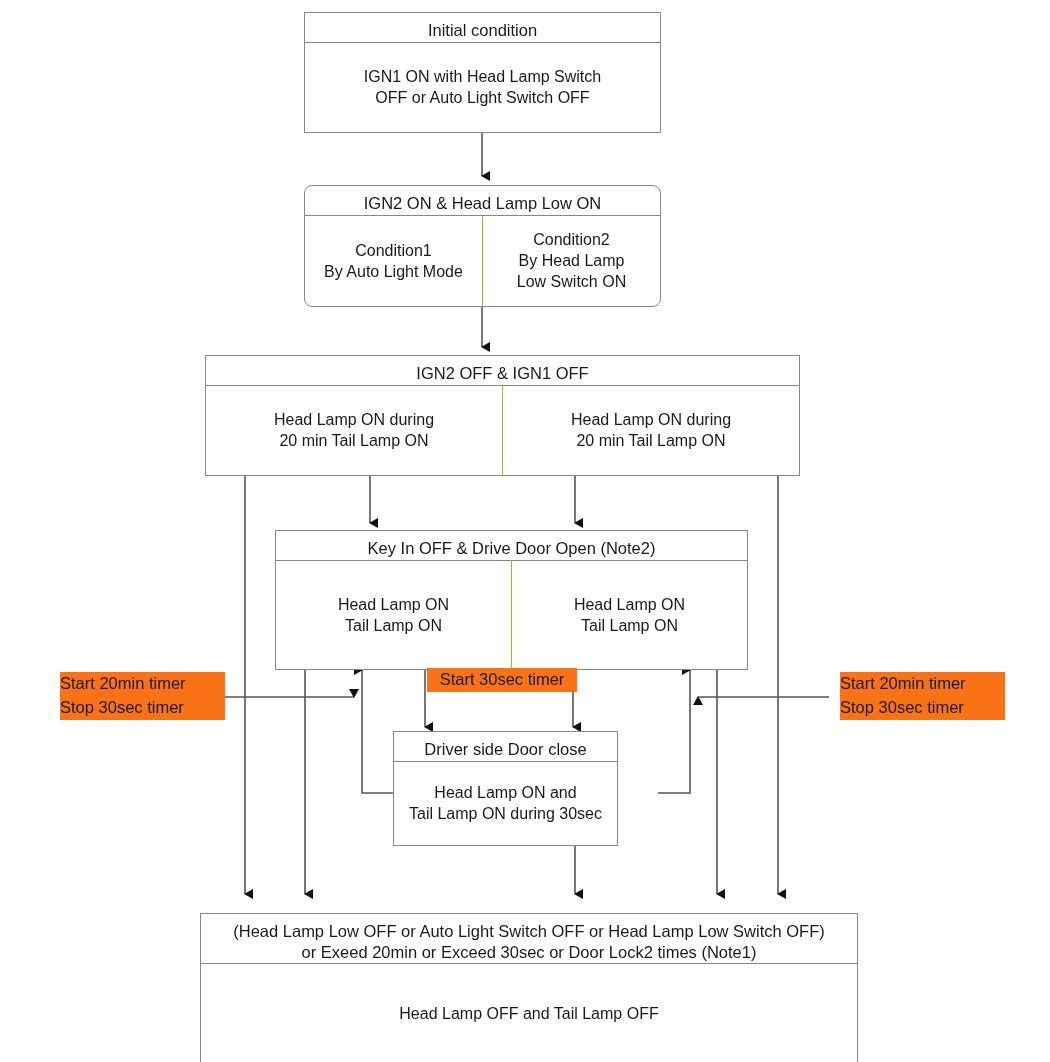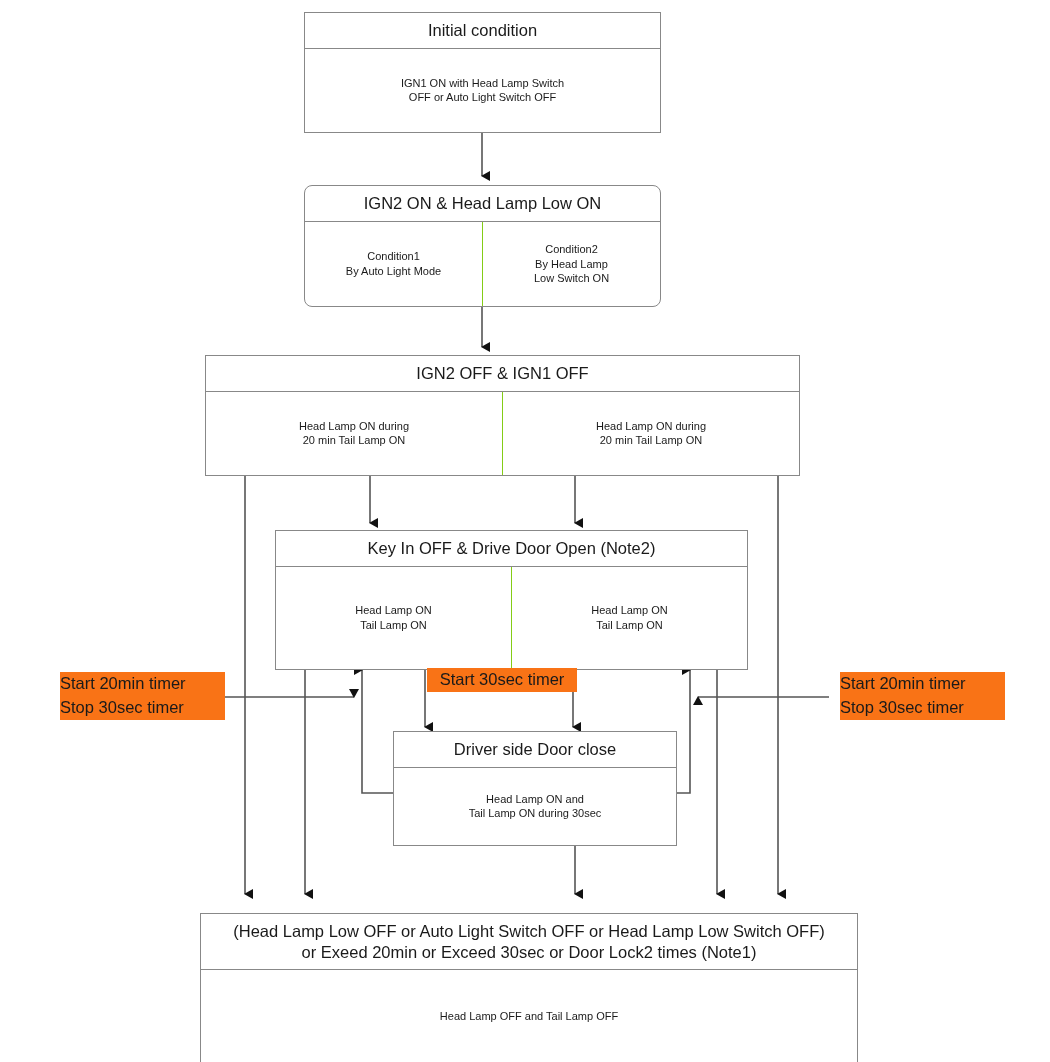--- a/index.html
+++ b/index.html
@@ -34,39 +34,39 @@
     display: flex;
     flex-direction: column;
     z-index: 2;
   }
   .node-header {
     box-sizing: border-box;
     border-bottom: 1px solid #888888;
     text-align: center;
     font-size: 16.5px;
     line-height: 1.25;
-    padding: 7px 6px 7px 6px;
+    padding: 7px 6px 1px 6px;
     color: #1a1a1a;
     white-space: pre-line;
   }
   .node-body {
     box-sizing: border-box;
     flex: 1 1 auto;
     display: flex;
     flex-direction: row;
     align-items: stretch;
   }
   .cell {
     box-sizing: border-box;
     flex: 1 1 0;
     display: flex;
     align-items: center;
     justify-content: center;
     text-align: center;
-    font-size: 11px;
+    font-size: 16px;
     line-height: 1.32;
     padding: 4px 6px;
     white-space: pre-line;
     color: #1a1a1a;
   }
   .cell + .cell {
     border-left: 1px solid #84cc16;
   }
   .annot {
     position: absolute;
@@ -167,21 +167,21 @@
   <div class="node" style="left:275px; top:530px; width:473px; height:140px;">
     <div class="node-header">Key In OFF &amp; Drive Door Open (Note2)</div>
     <div class="node-body">
       <div class="cell">Head Lamp ON
 Tail Lamp ON</div>
       <div class="cell">Head Lamp ON
 Tail Lamp ON</div>
     </div>
   </div>
 
-  <div class="node" style="left:393px; top:731px; width:284px; height:115px;">
+  <div class="node" style="left:393px; top:731px; width:225px; height:115px;">
     <div class="node-header">Driver side Door close</div>
     <div class="node-body">
       <div class="cell">Head Lamp ON and
 Tail Lamp ON during 30sec</div>
     </div>
   </div>
 
   <div class="node" style="left:200px; top:901px; width:658px; height:151px;margin-top:12px;">
     <div class="node-header">(Head Lamp Low OFF or Auto Light Switch OFF or Head Lamp Low Switch OFF)
 or Exeed  20min or Exceed 30sec or Door Lock2 times (Note1)</div>

